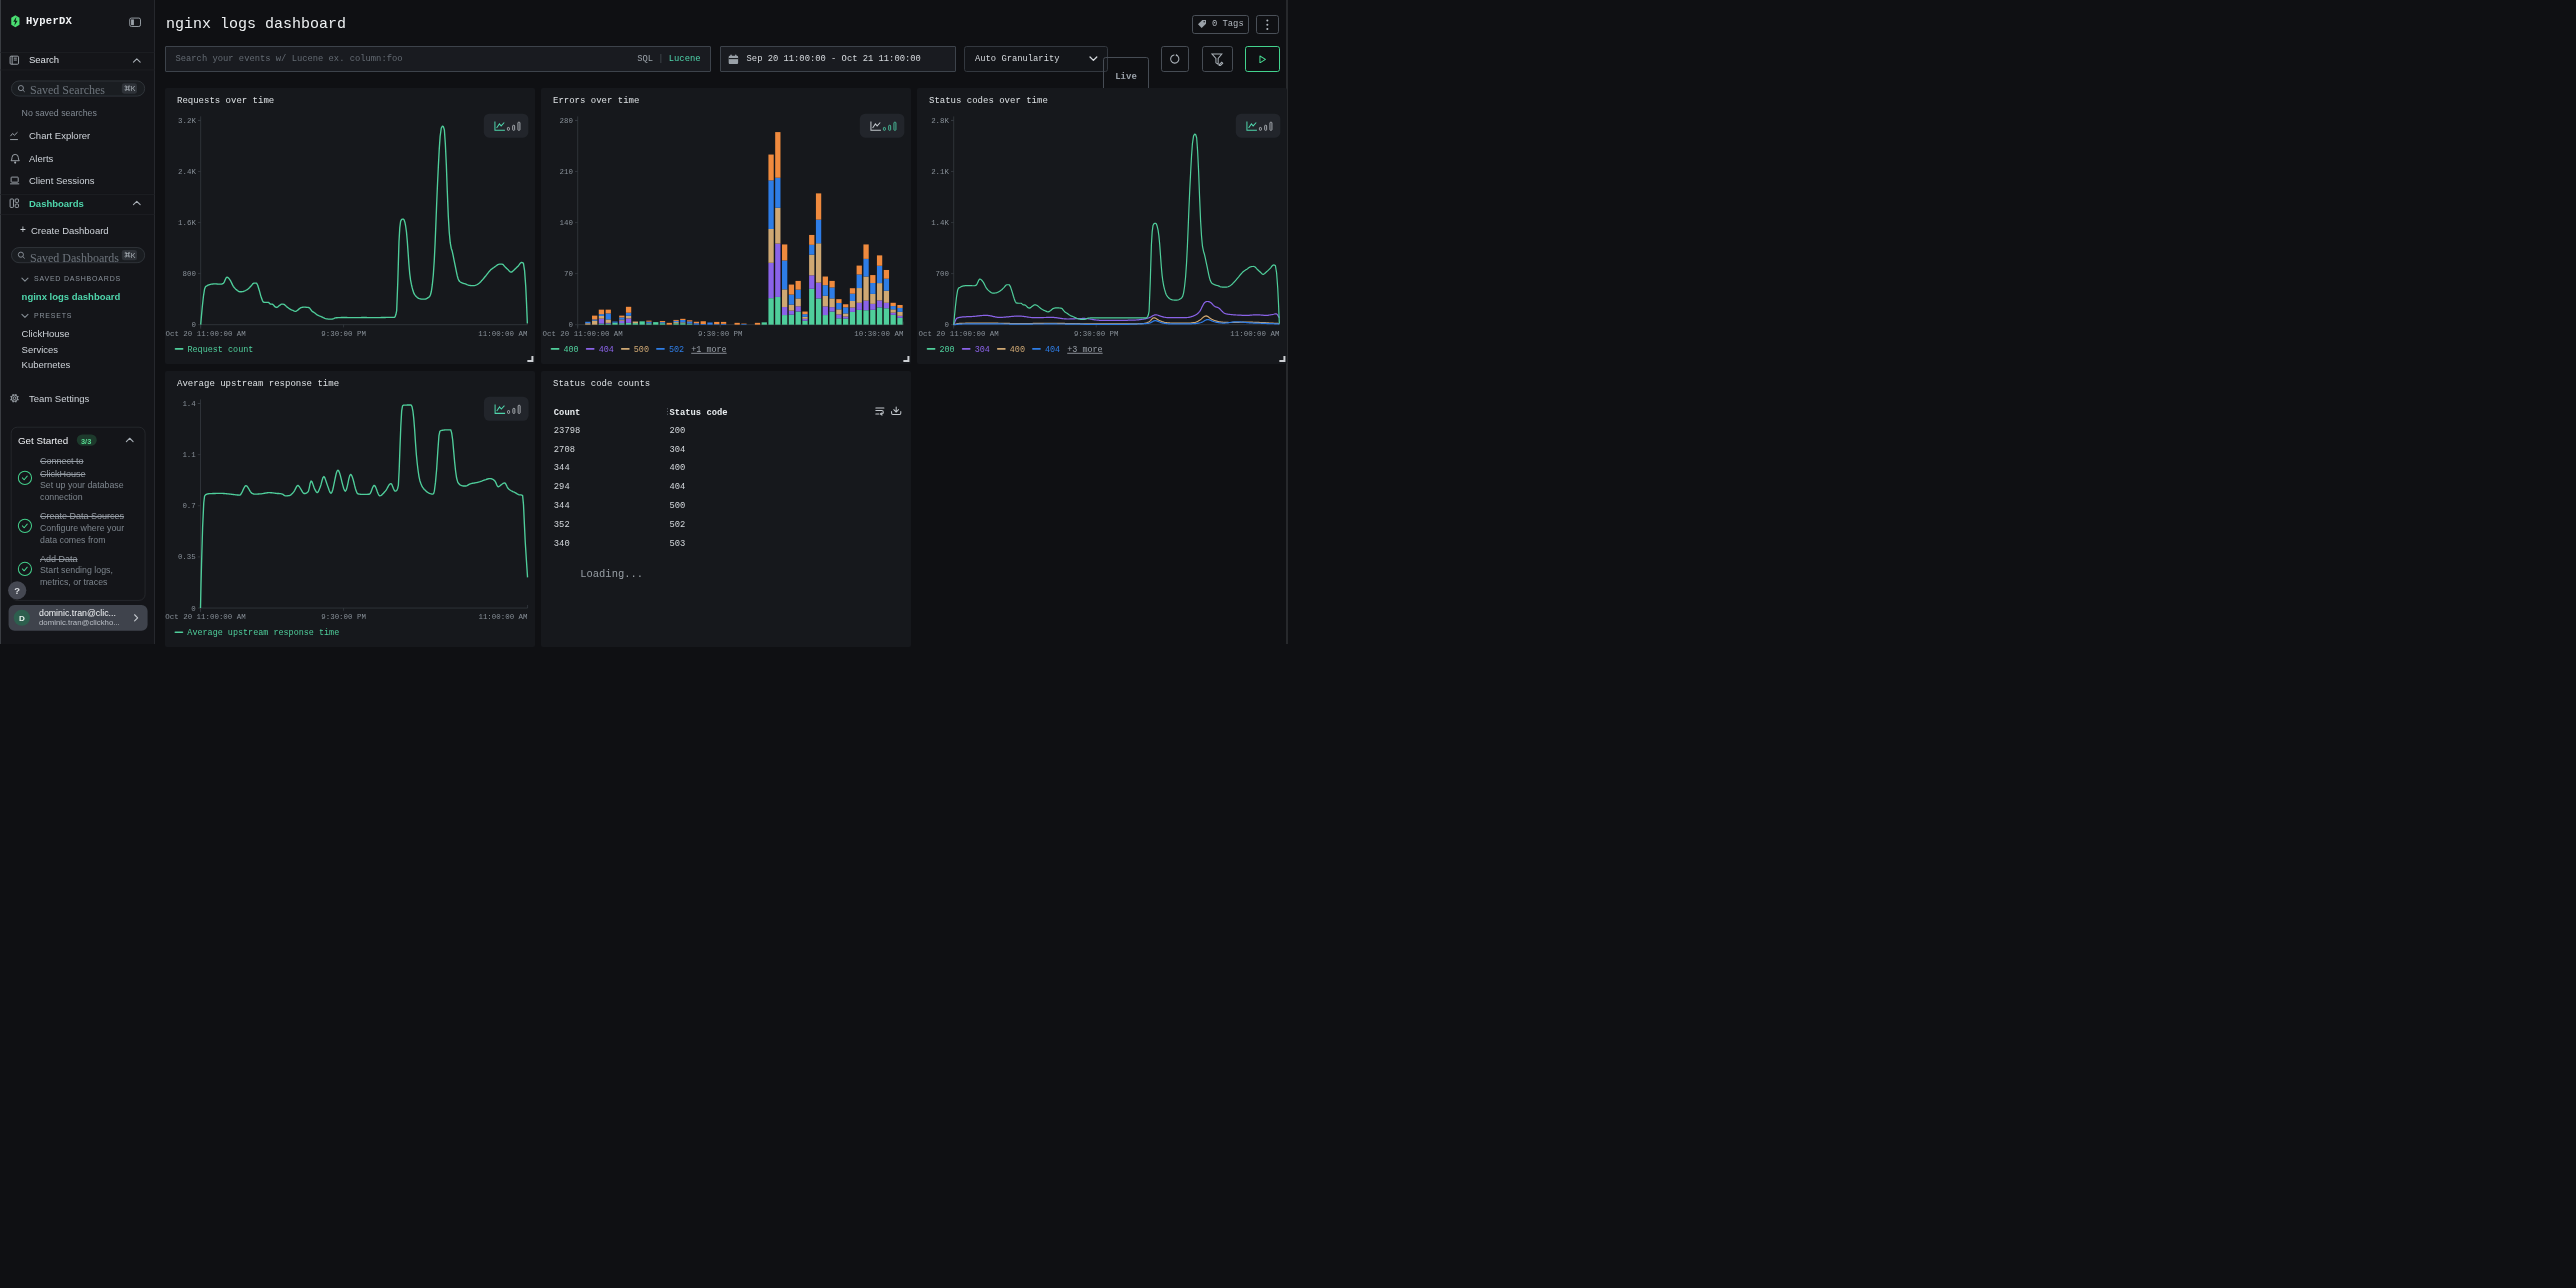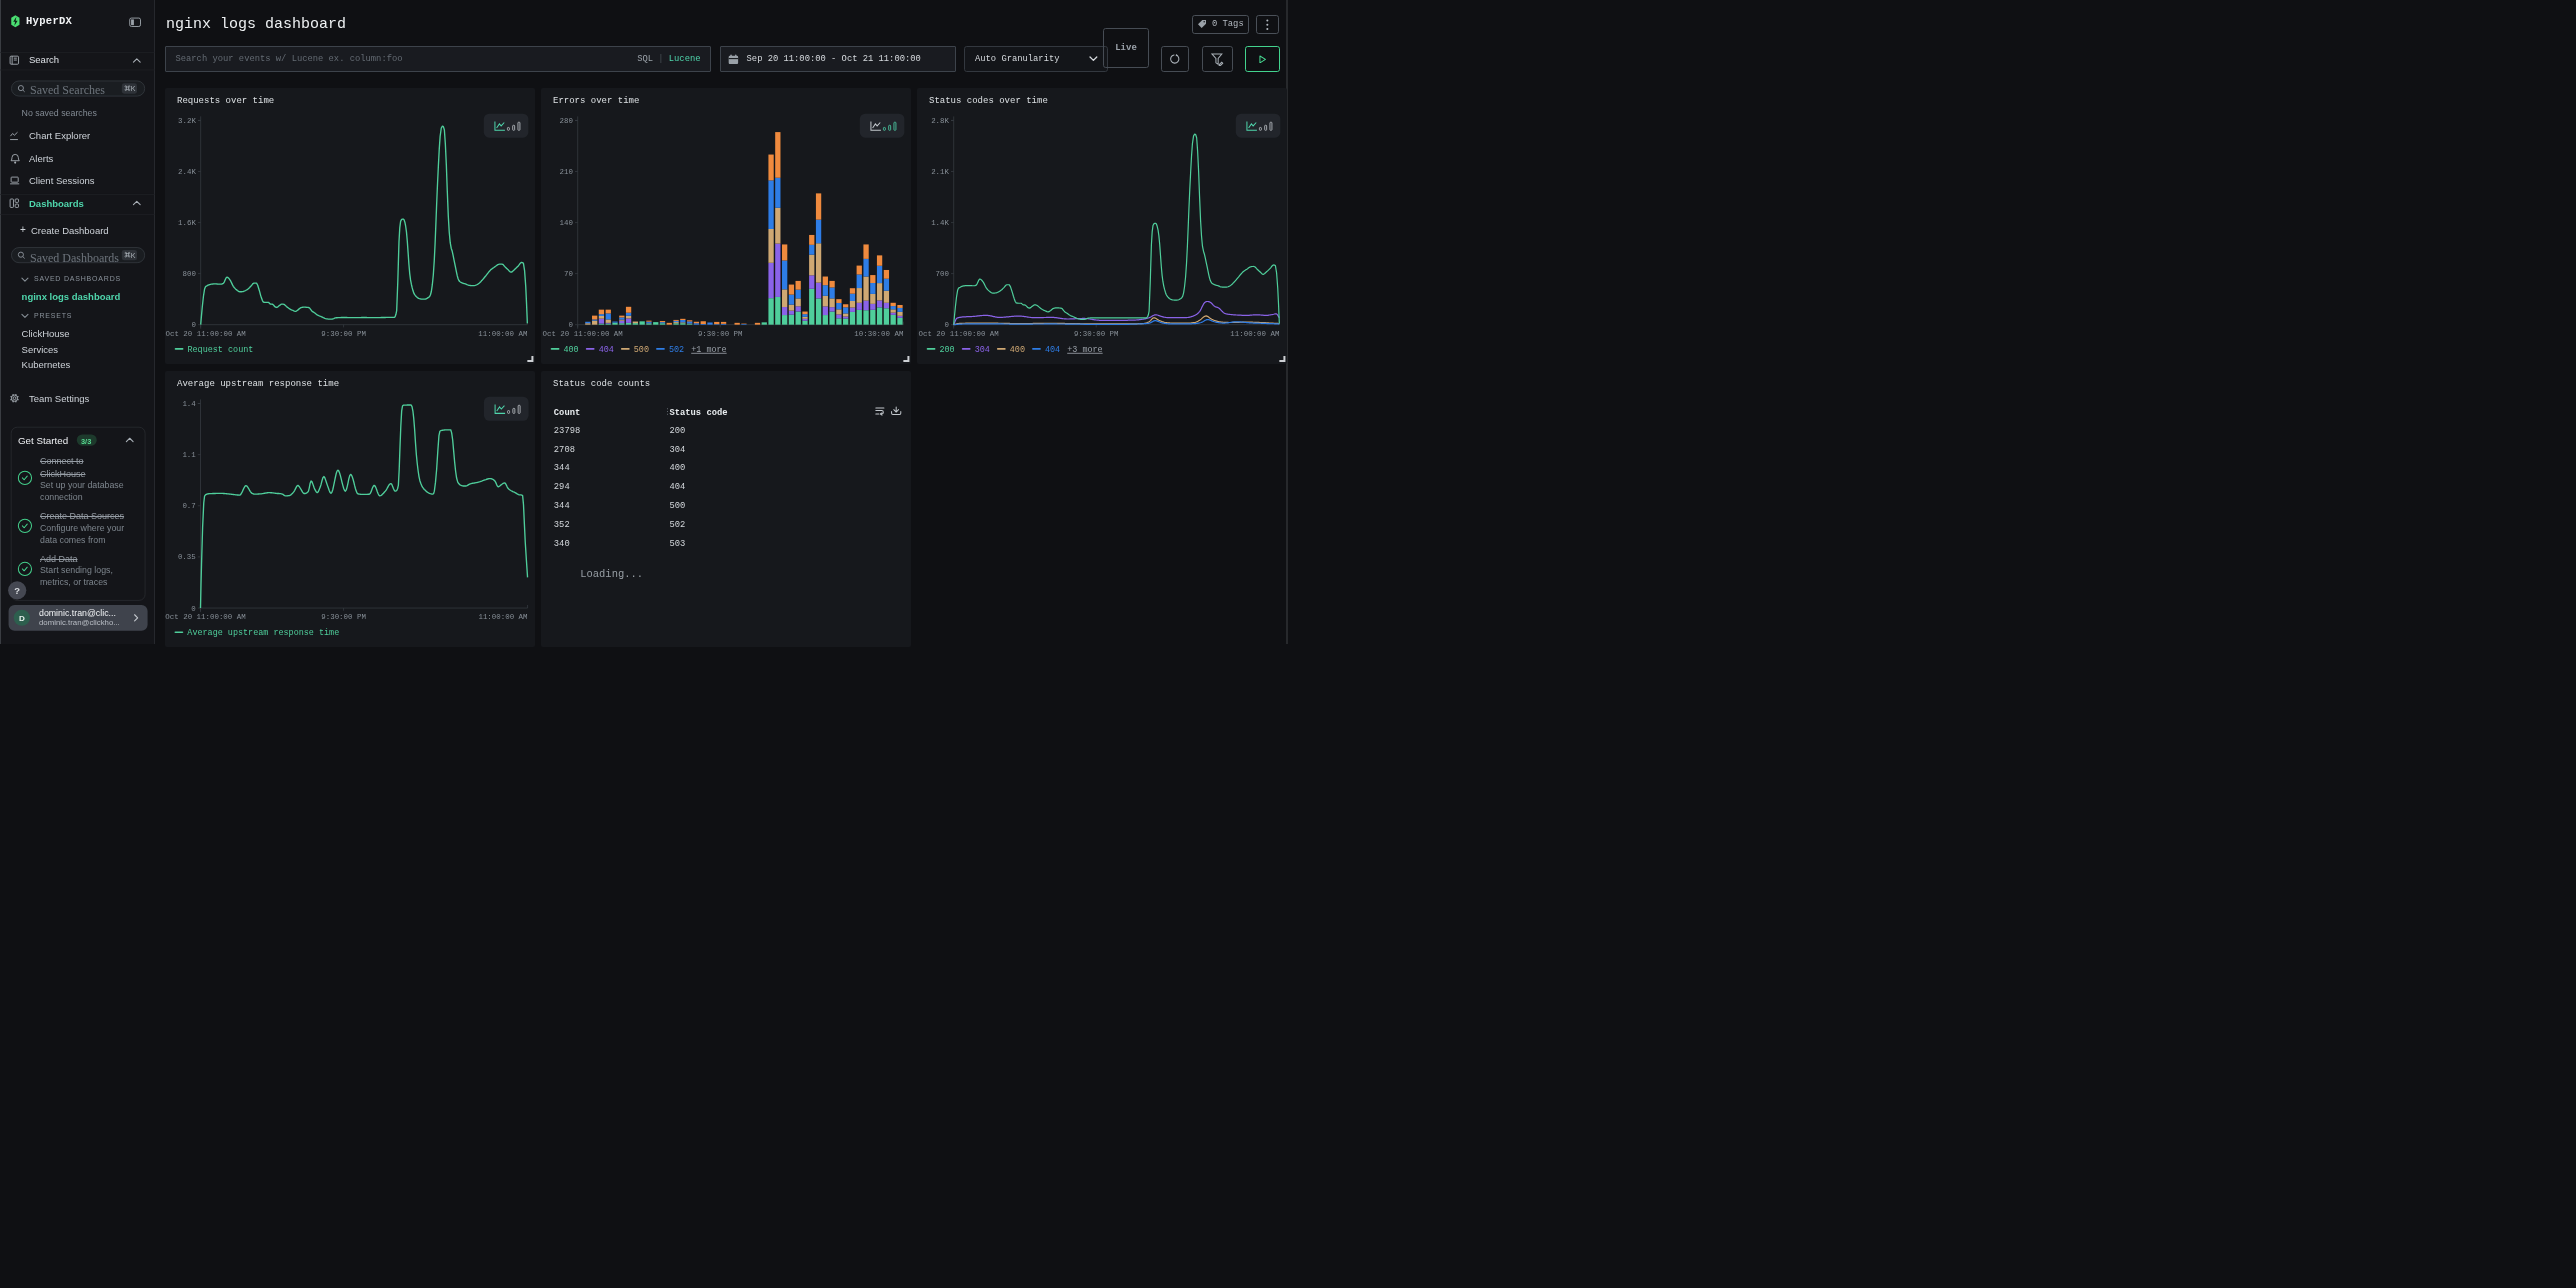--- a/index.html
+++ b/index.html
@@ -189,21 +189,21 @@
       <rect x="10.5" y="0.8" width="2" height="3.4" rx="1" fill="#9aa1a8"></rect>
     </svg>
     <span class="dtxt">Sep 20 11:00:00 - Oct 21 11:00:00</span>
   </div>
 <div class="abs gran" style="left:964px;top:46px;width:144px;height:26px">
     <span class="dtxt" style="margin-left:10px">Auto Granularity</span>
     <svg width="8.8" height="5.4" viewBox="0 0 13 8" style="margin-left:auto;margin-right:8.8px">
       <path d="M1.5,1.5 L6.5,6.5 L11.5,1.5" fill="none" stroke="#d5d9dd" stroke-width="2" stroke-linecap="round" stroke-linejoin="round"></path>
     </svg>
   </div>
-<div class="abs btn2" style="left:1103px;top:28px;width:46px;height:40px">
+<div class="abs btn2" style="left:1103px;top:57px;width:46px;height:40px">
     <span class="livet">Live</span>
   </div>
 <div class="abs btn2" style="left:1161px;top:46px;width:28px;height:26px">
     <svg width="11.5" height="12" viewBox="0 0 17 18">
       <path d="M10.62,3.17 A6.2,6.2 0 1 1 7.42,2.89" fill="none" stroke="#aab1b8" stroke-width="1.6" stroke-linecap="round"></path>
       <path d="M13.4,4.2 L9.98,4.96 L11.27,1.38 Z" fill="#aab1b8"></path>
     </svg>
   </div>
 <div class="abs btn2" style="left:1202px;top:46px;width:31px;height:26px">
     <svg width="13.5" height="13" viewBox="0 0 20 19">

